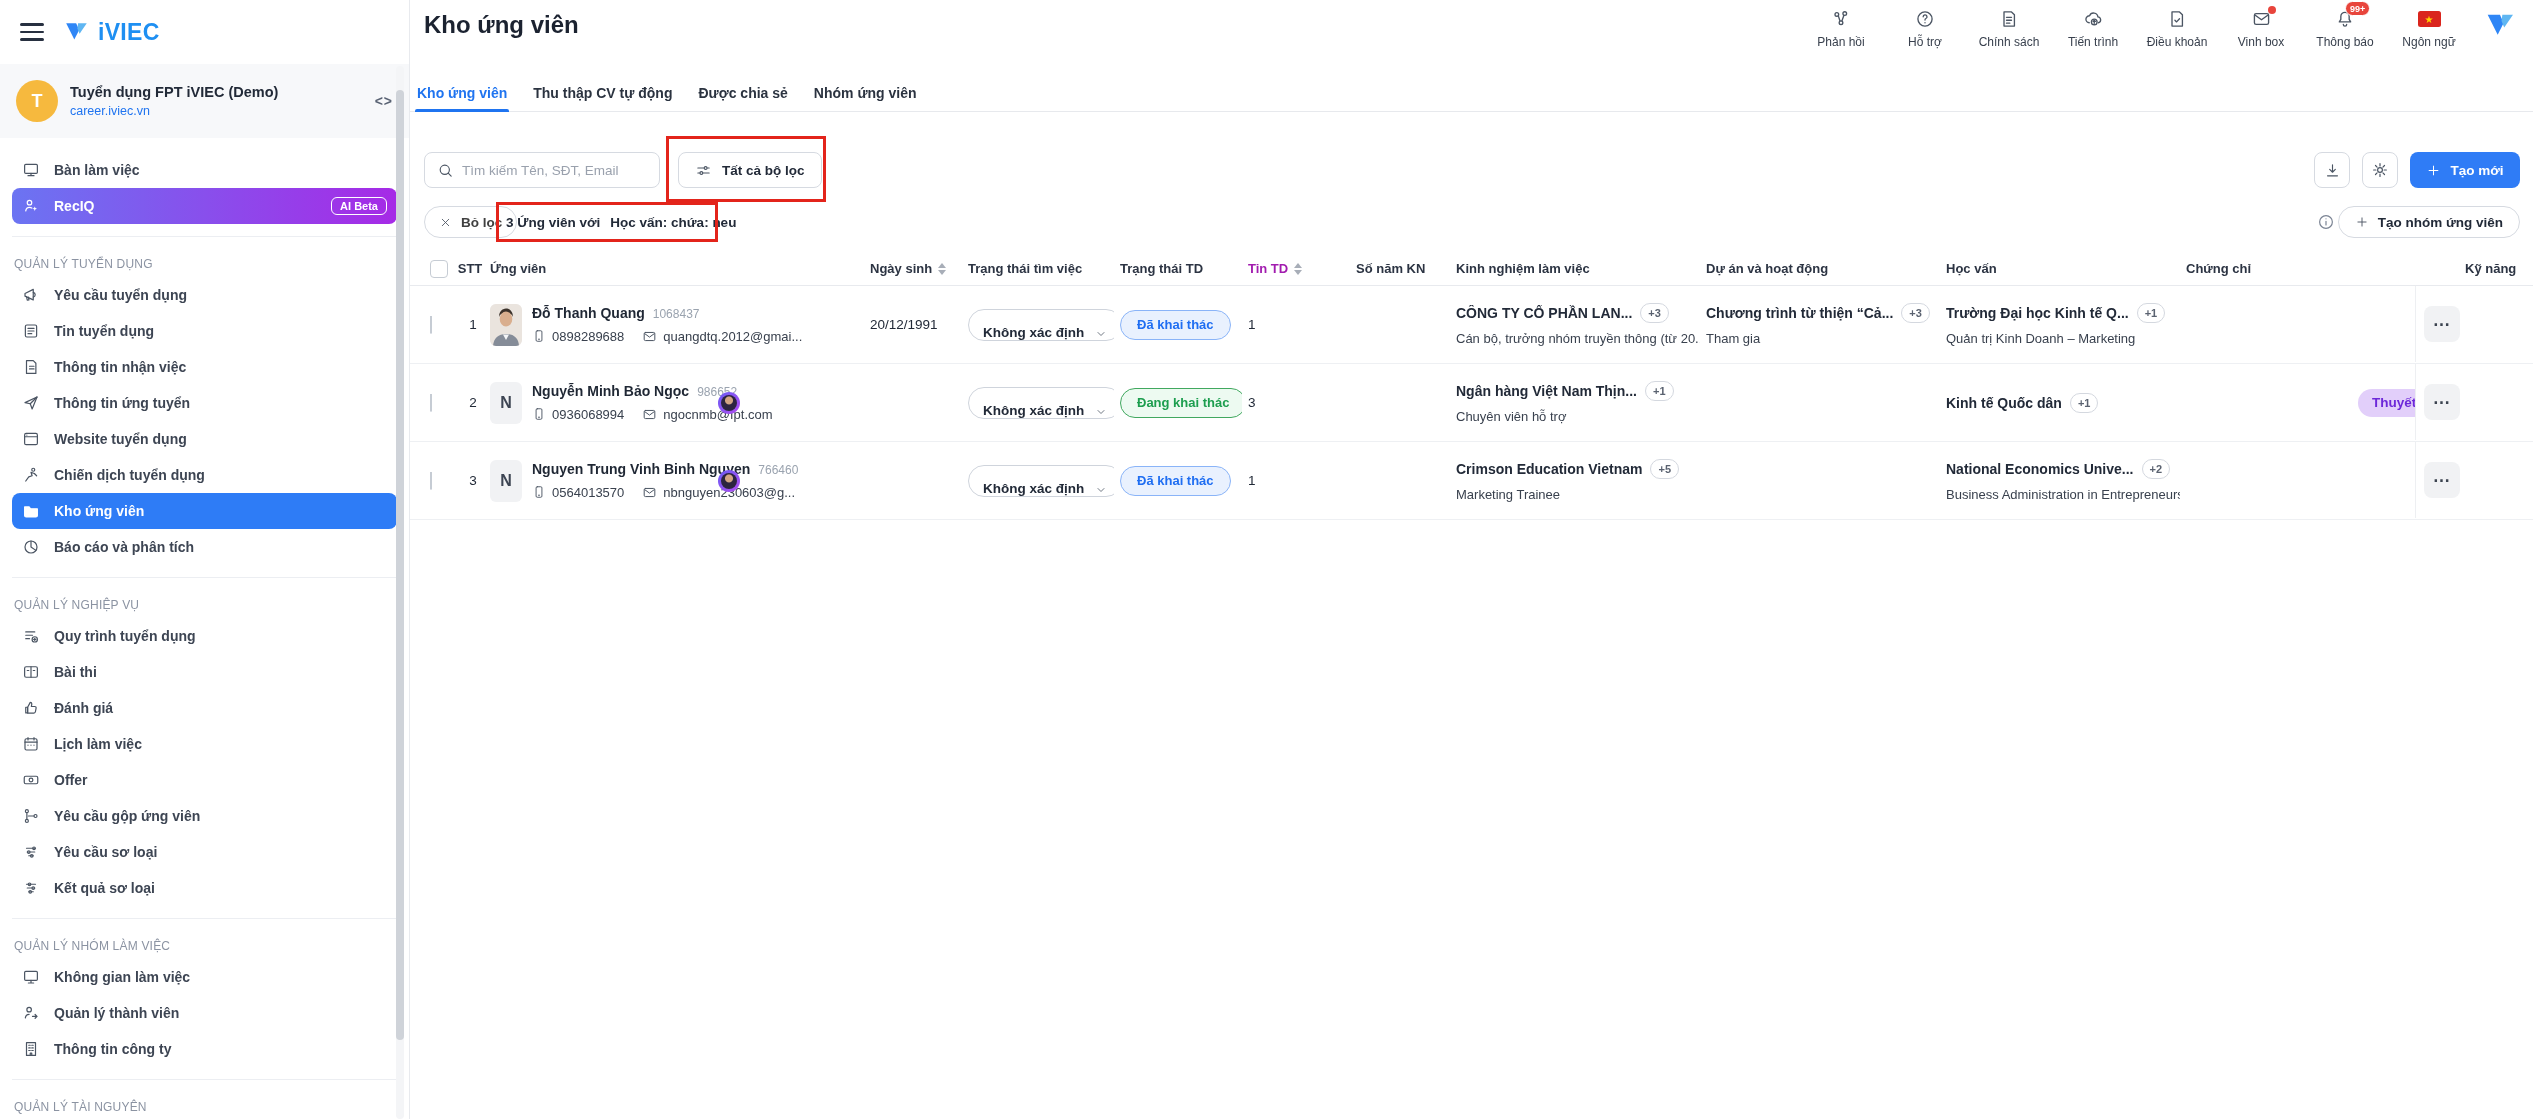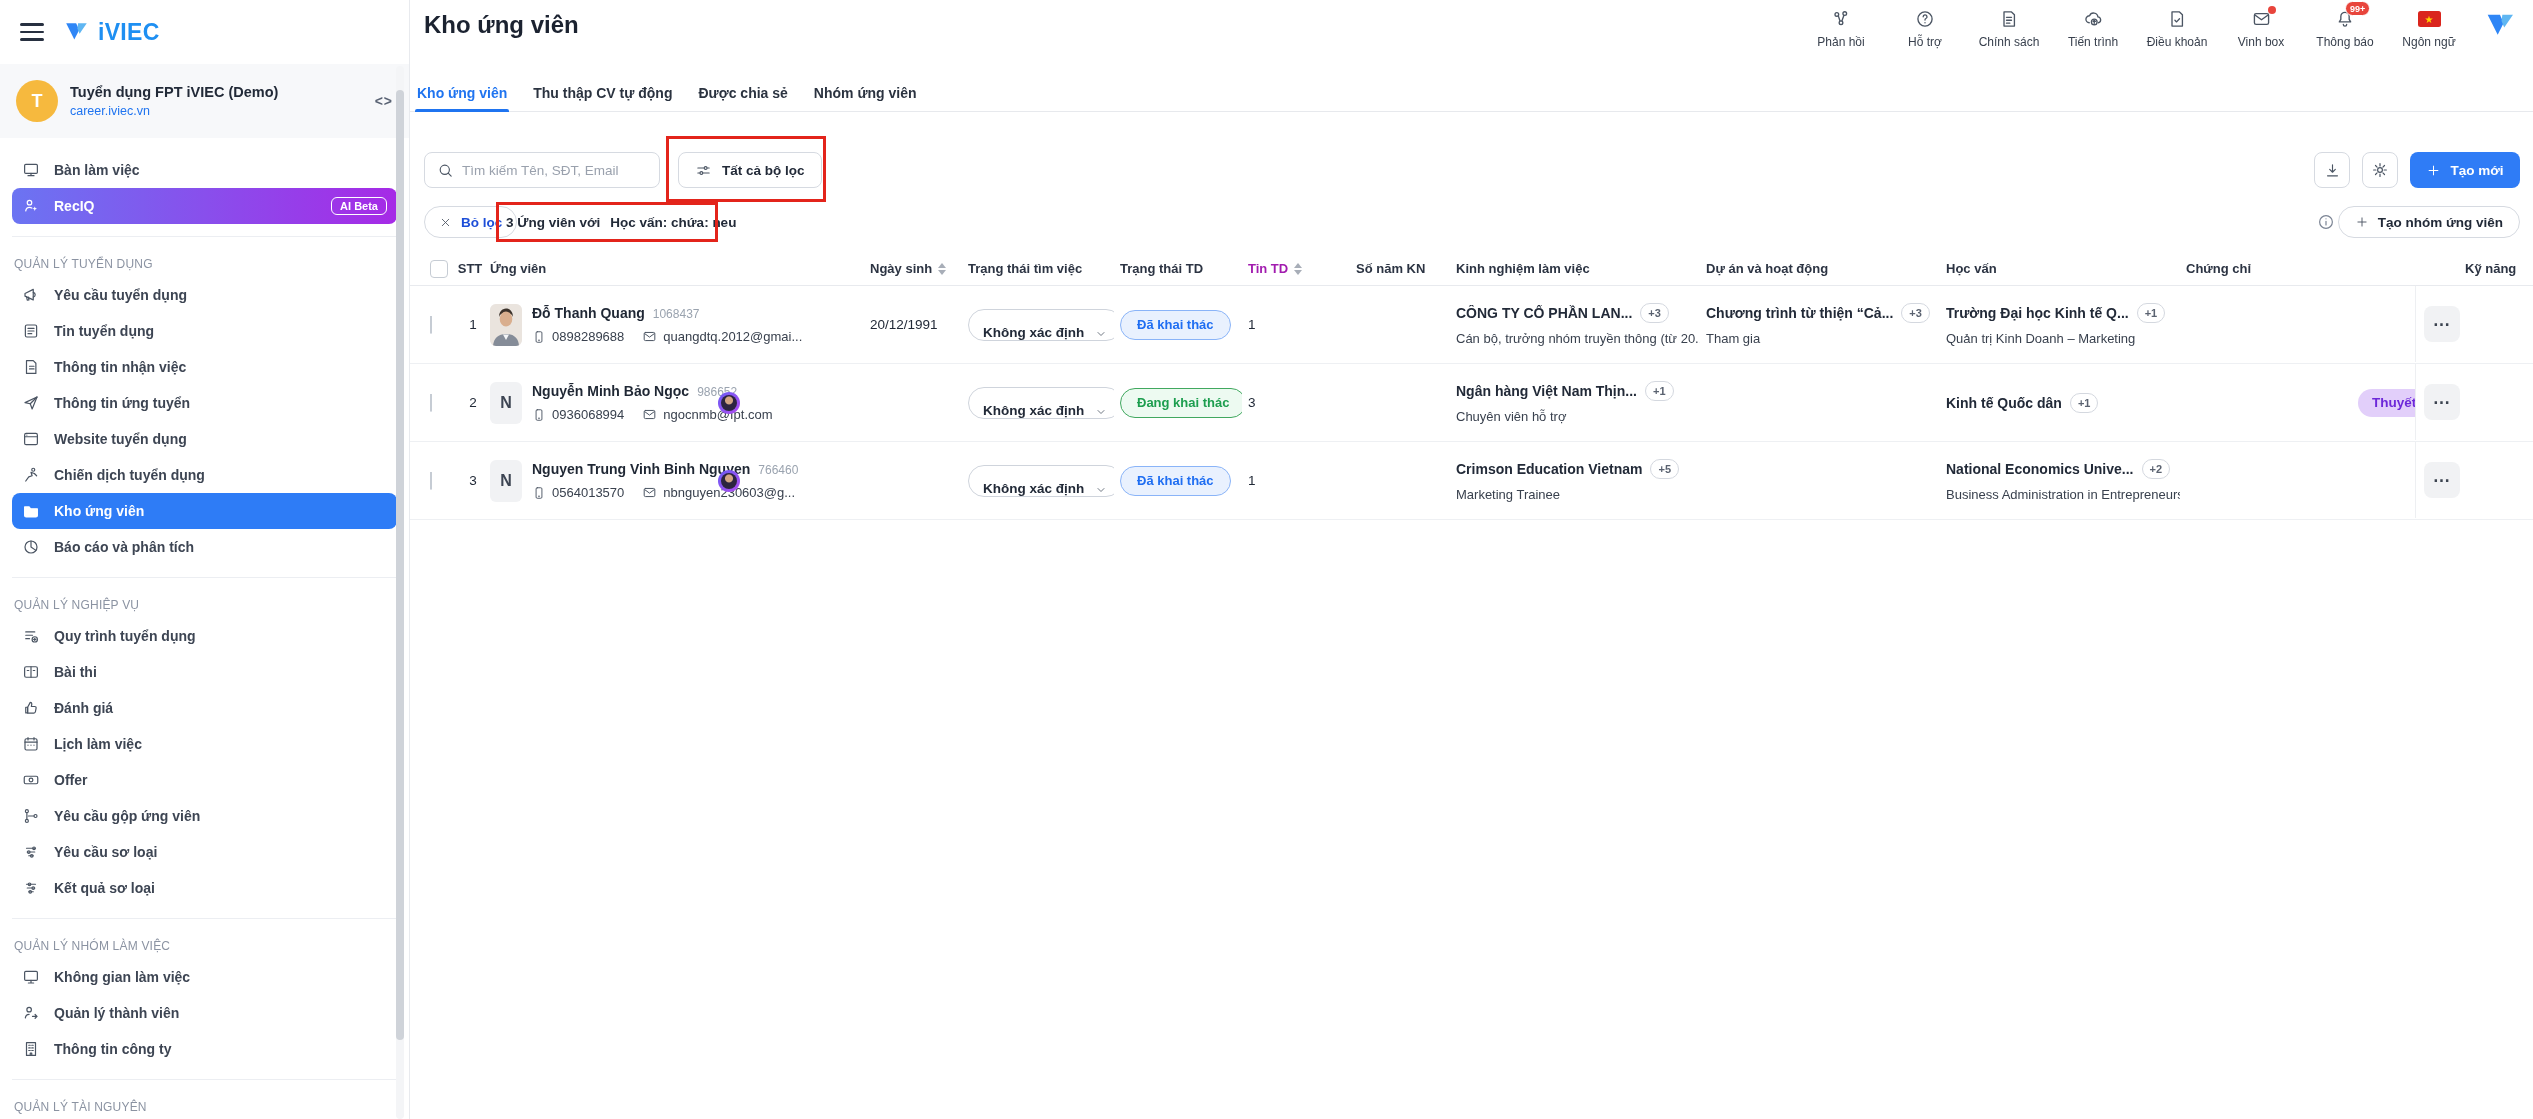--- a/index.html
+++ b/index.html
@@ -58,21 +58,21 @@
   .filter-btn { position:absolute; left:268px; top:152px; height:36px; border:1px solid #d6dae1; border-radius:8px; display:flex; align-items:center; padding:0 16px; gap:10px; font-size:13.5px; font-weight:700; color:#222a38; background:#fff; cursor:pointer; }
   .red-rect { position:absolute; border:3px solid #e3241b; z-index:5; pointer-events:none; }
   .red1 { left:256px; top:136px; width:160px; height:66px; }
   .red2 { left:86px; top:202px; width:222px; height:40px; }
 
   .icon-btn { position:absolute; top:152px; width:36px; height:36px; border:1px solid #d6dae1; border-radius:8px; display:flex; align-items:center; justify-content:center; background:#fff; cursor:pointer; }
   .btn-download { right:183px; }
   .btn-settings { right:135px; }
   .create-btn { position:absolute; right:13px; top:152px; width:110px; height:36px; background:#2f7cf6; border:none; border-radius:8px; color:#fff; font-size:13.5px; font-weight:700; display:flex; align-items:center; justify-content:center; gap:9px; cursor:pointer; font-family:inherit; }
 
-  .clear-chip { position:absolute; left:14px; top:206px; height:32px; border:1px solid #d6dae1; border-radius:16px; display:flex; align-items:center; gap:9px; padding:0 14px; font-size:13.5px; font-weight:600; color:#1d4ed8; background:#fff; cursor:pointer; }
+  .clear-chip { position:absolute; left:14px; top:206px; height:32px; border:1px solid #d6dae1; border-radius:16px; display:flex; align-items:center; gap:9px; padding:0 14px; font-size:13.5px; font-weight:600; color:#404040; background:#fff; cursor:pointer; }
   .filter-summary { position:absolute; left:96px; top:206px; height:32px; display:flex; align-items:center; gap:10px; font-size:13.5px; font-weight:700; color:#222a38; }
   .info-circle { position:absolute; right:198px; top:213px; cursor:pointer; }
   .group-btn { position:absolute; right:13px; top:206px; height:32px; border:1px solid #d6dae1; border-radius:16px; display:flex; align-items:center; gap:9px; padding:0 16px; font-size:13.5px; font-weight:600; color:#222a38; background:#fff; cursor:pointer; }
 
   
   .tbl { position:absolute; left:0; right:0; top:252px; }
   .grid { display:grid; grid-template-columns:32px 28px 380px 98px 152px 128px 78px 130px 250px 240px 240px 160px 1fr; padding-left:14px; align-items:center; }
   .thead { height:34px; border-bottom:1px solid #e8eaee; font-size:13px; font-weight:600; color:#2c3443; }
   .th { display:flex; align-items:center; padding-left:6px; white-space:nowrap; overflow:visible; }
   .th.c { justify-content:center; padding-left:0; }
@@ -84,21 +84,21 @@
   .cb { width:18px; height:18px; border:1.5px solid #c6ccd4; border-radius:4px; background:#fff; cursor:pointer; }
 
   .trow { height:78px; border-bottom:1px solid #eef0f3; position:relative; }
   .cell { padding-left:6px; overflow:hidden; white-space:nowrap; align-self:center; }
   .c-stt { text-align:center; font-size:13.5px; color:#222a38; }
   .c-cand { display:flex; align-items:center; gap:10px; position:relative; padding-right:4px; }
   .cv-avatar { width:32px; height:42px; border-radius:6px; overflow:hidden; flex:0 0 32px; background:#f1f2f4; display:flex; align-items:center; justify-content:center; font-size:16px; font-weight:600; color:#3d4553; }
   .cv-name-line { display:flex; gap:8px; align-items:baseline; }
   .cv-name { font-size:14px; font-weight:700; color:#1f2734; }
   .cv-id { font-size:12px; color:#9aa3af; }
-  .cv-contact { display:flex; align-items:flex-end; gap:6px; margin-top:8px; font-size:13px; color:#39414e; }
+  .cv-contact { display:flex; align-items:flex-start; gap:6px; margin-top:8px; font-size:13px; color:#39414e; }
   .cv-contact .gap { width:6px; }
   .owner-badge { position:absolute; left:234px; top:50%; margin-top:-11px; width:22px; height:22px; border-radius:50%; background:linear-gradient(135deg,#6a5cf5,#b14bf0); display:flex; align-items:center; justify-content:center; }
   .owner-badge::before { content:""; width:16px; height:16px; border-radius:50%; background:radial-gradient(circle at 50% 34%, #d3a584 0 3.5px, #2c2440 4.5px); }
   .c-dob { font-size:13.5px; color:#222a38; }
   .pill-select { height:32px; border:1px solid #cfd4dc; border-radius:16px; display:inline-flex; align-items:flex-end; gap:11px; padding:0 14px; font-size:13.5px; font-weight:600; color:#222a38; background:#fff; cursor:pointer; }
   .pill-status { height:30px; border-radius:15px; padding:0 16px; display:inline-flex; align-items:center; font-size:13px; font-weight:700; }
   .st-blue { background:#e9f1fe; border:1px solid #8ab4f8; color:#1f6ef2; }
   .st-green { background:#edfaf1; border:1px solid #41a85f; color:#1d9e4f; }
   .c-num { font-size:13.5px; color:#222a38; }
   .cl1 { display:flex; align-items:center; gap:8px; font-size:14px; font-weight:700; color:#222a38; overflow:hidden; }

